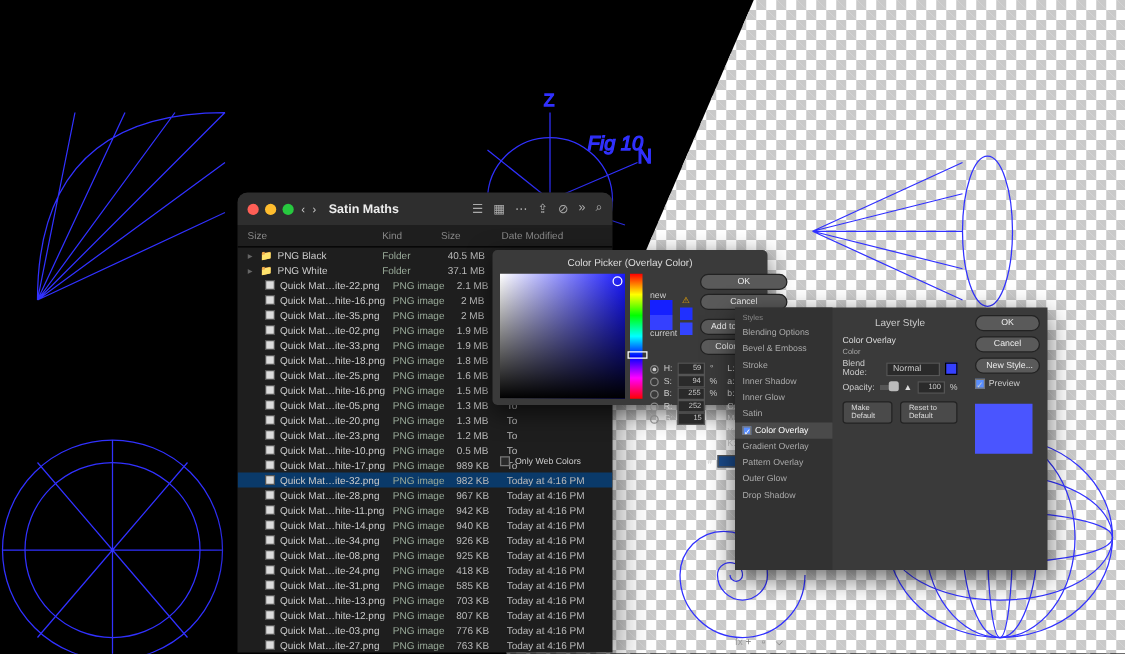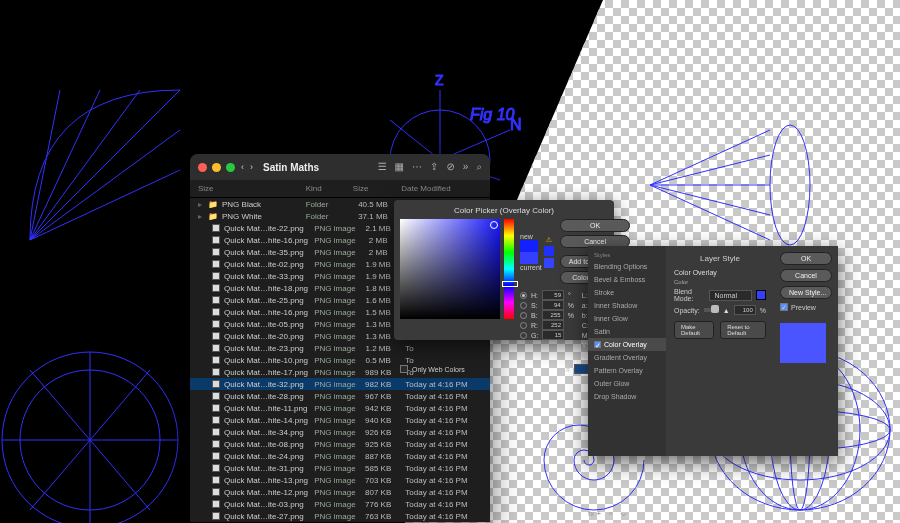--- a/index.html
+++ b/index.html
@@ -30,21 +30,21 @@
   .row{display:flex;padding:1.5px 8px;align-items:center;white-space:nowrap}
   .row.sel{background:#0a3a6a}
   .row .c1{flex:1.6;display:flex;align-items:center;gap:4px;overflow:hidden}
   .row .c2{flex:.7;color:#9a9}
   .row .c3{flex:.6;text-align:center;color:#bbb}
   .row .c4{flex:1.2;padding-left:8px;color:#bbb}
   .folder-ic{color:#4aa0ff}
   .png-ic{width:8px;height:8px;background:#ddd;border:1px solid #555;flex-shrink:0}
   .disc{color:#666;margin-right:2px}
   
-  .picker{position:absolute;left:394px;top:200px;width:220px;height:140px;background:#3a3a3a;border-radius:4px;box-shadow:0 6px 20px rgba(0,0,0,.6);color:#ccc;font-size:7px;padding:4px 6px}
+  .picker{position:absolute;left:394px;top:200px;width:220px;height:124px;background:#3a3a3a;border-radius:4px;box-shadow:0 6px 20px rgba(0,0,0,.6);color:#ccc;font-size:7px;padding:4px 6px}
   .picker-title{text-align:center;color:#ddd;font-size:8px;padding:2px 0 4px}
   .picker-body{display:flex;gap:6px}
   .sat-field{width:100px;height:100px;position:relative;
     background:linear-gradient(to top,#000,transparent),linear-gradient(to right,#fff,#1818ff)}
   .sat-cursor{position:absolute;right:2px;top:2px;width:8px;height:8px;border:1px solid #fff;border-radius:50%}
   .hue{width:10px;height:100px;background:linear-gradient(to bottom,#f00,#ff0,#0f0,#0ff,#00f,#f0f,#f00)}
   .hue-slider{position:relative}
   .hue-slider::after{content:"";position:absolute;left:-2px;top:62%;width:14px;height:4px;border:1px solid #fff}
   .picker-right{flex:1;display:flex;flex-direction:column;gap:2px}
   .swatch-pair{display:flex;gap:2px;align-items:center}
@@ -277,21 +277,21 @@
       </div>
       <div class="row">
         <span class="c1" style="padding-left:14px"><span class="png-ic"></span> Quick Mat…ite-08.png</span>
         <span class="c2">PNG image</span>
         <span class="c3">925 KB</span>
         <span class="c4">Today at 4:16 PM</span>
       </div>
       <div class="row">
         <span class="c1" style="padding-left:14px"><span class="png-ic"></span> Quick Mat…ite-24.png</span>
         <span class="c2">PNG image</span>
-        <span class="c3">887 KB</span>
+        <span class="c3">418 KB</span>
         <span class="c4">Today at 4:16 PM</span>
       </div>
       <div class="row">
         <span class="c1" style="padding-left:14px"><span class="png-ic"></span> Quick Mat…ite-31.png</span>
         <span class="c2">PNG image</span>
         <span class="c3">585 KB</span>
         <span class="c4">Today at 4:16 PM</span>
       </div>
       <div class="row">
         <span class="c1" style="padding-left:14px"><span class="png-ic"></span> Quick Mat…hite-13.png</span>

